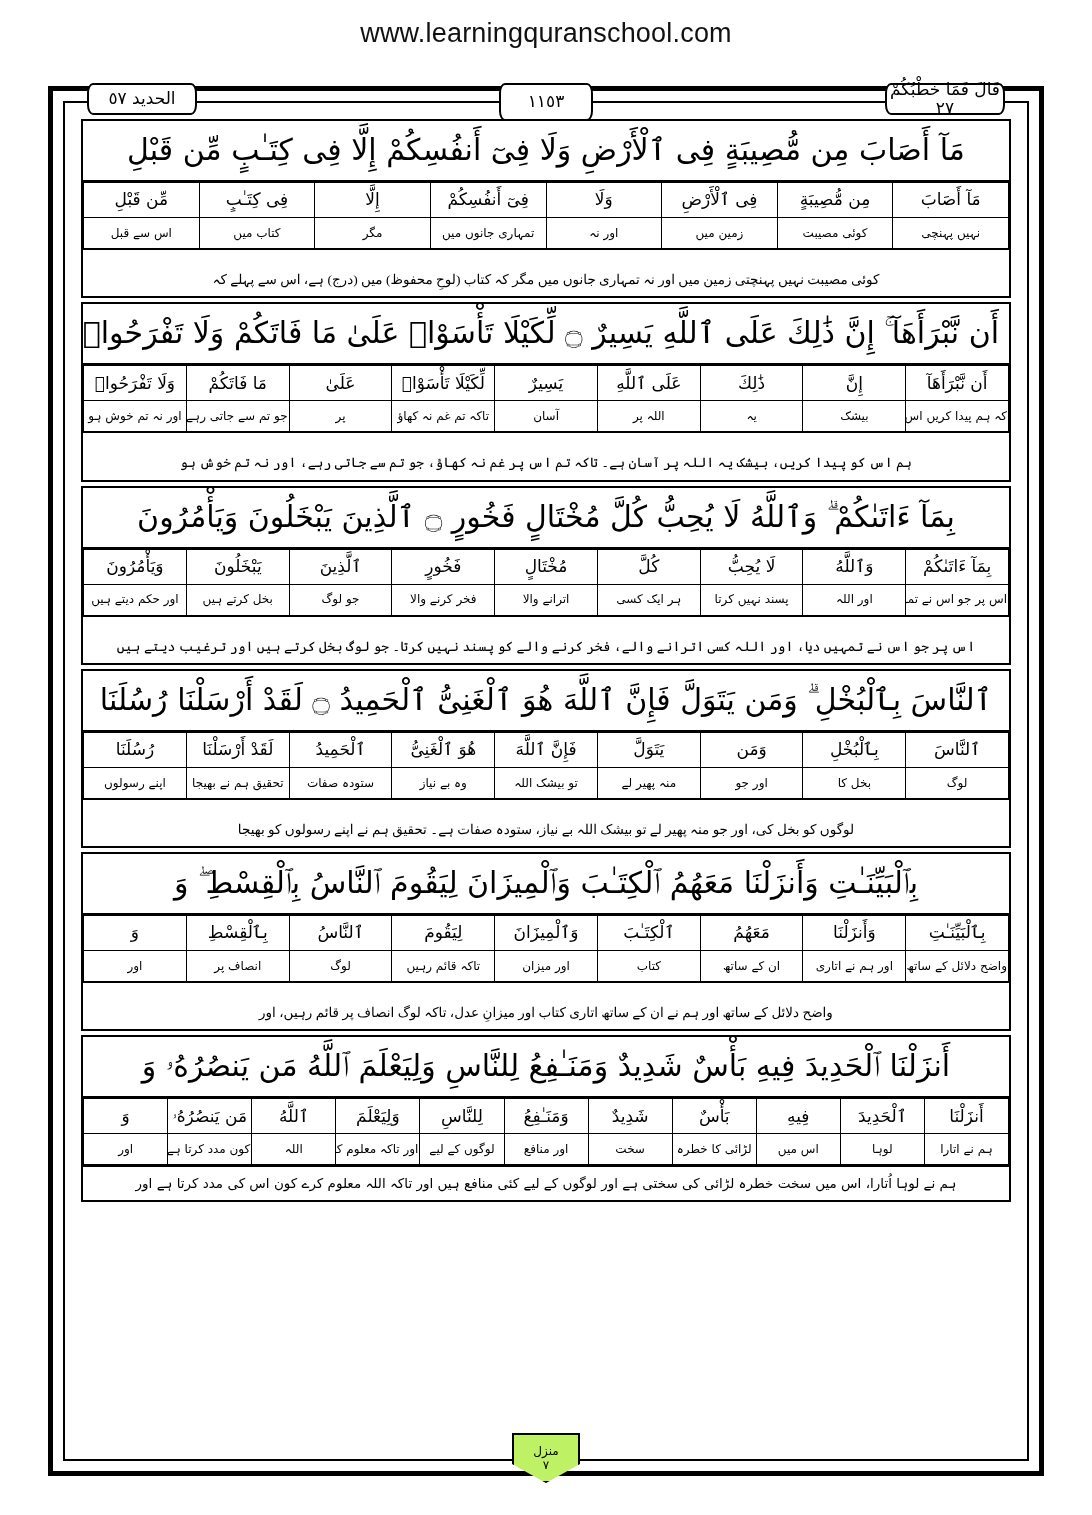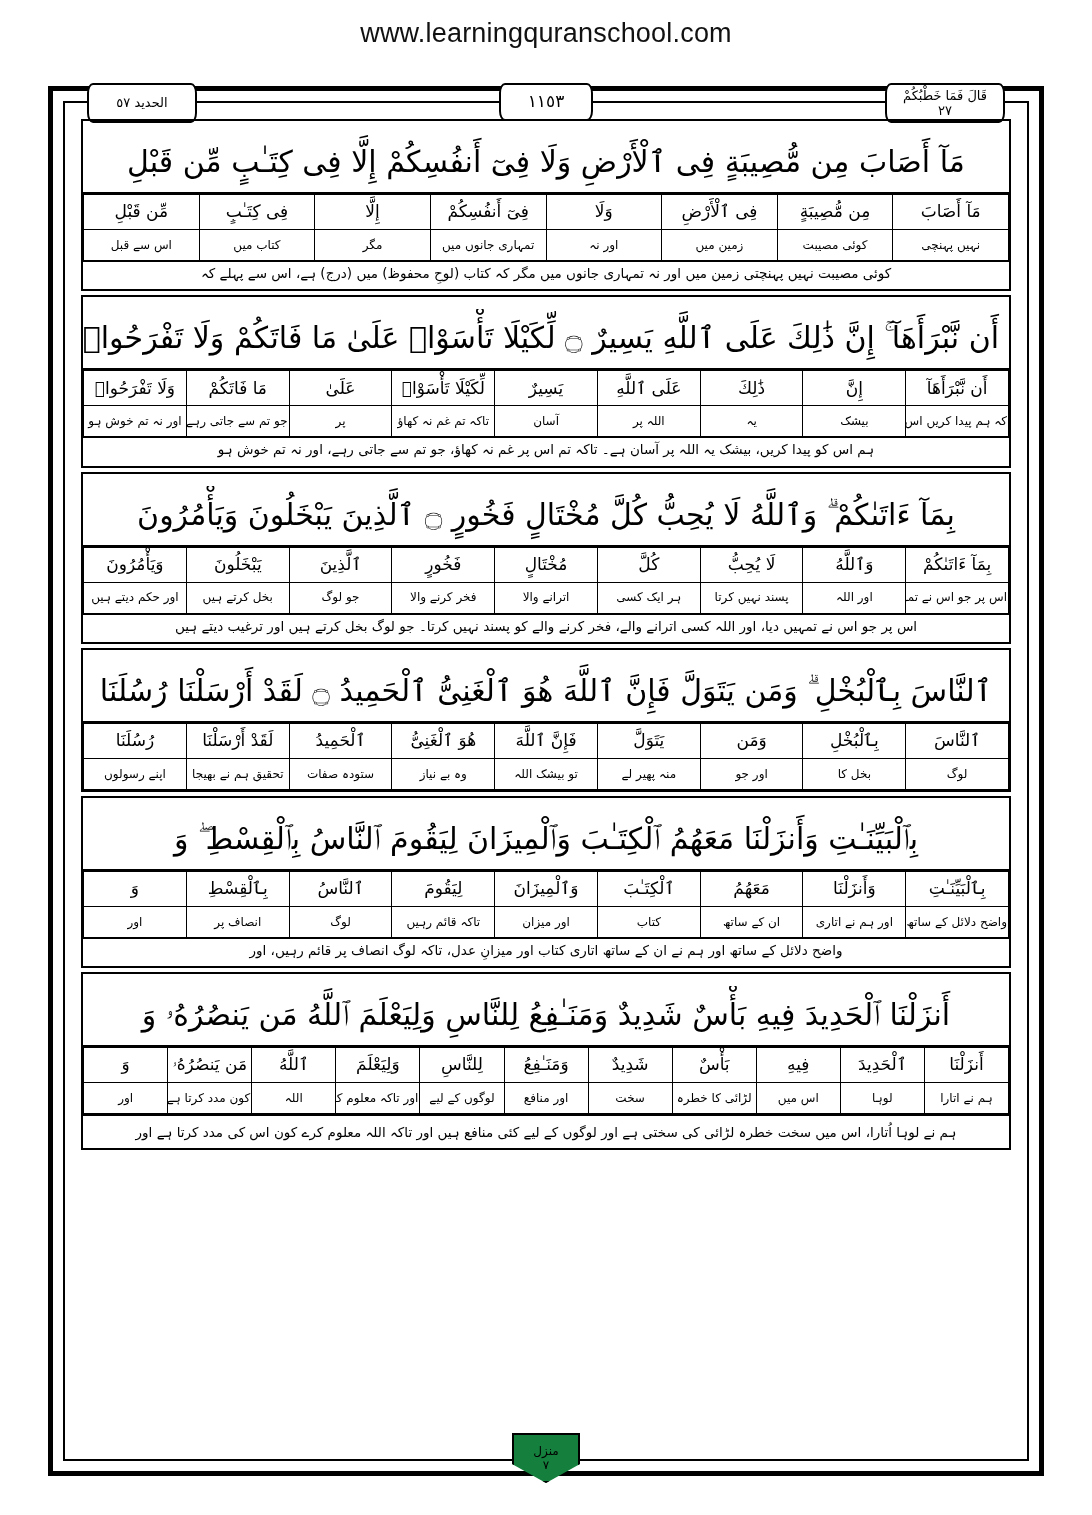--- a/index.html
+++ b/index.html
@@ -39,32 +39,32 @@
     top: 10px;
     right: 10px;
     bottom: 10px;
     border: 2px solid #000;
     box-sizing: border-box;
   }
   
   .hdr {
     position: absolute;
     top: -20px;
-    height: 40px;
+    height: 32px;
     background: #fff;
     border: 2px solid #000;
     border-radius: 6px / 10px;
     display: flex;
     align-items: center;
     justify-content: center;
     font-family: "DejaVu Sans", sans-serif;
     direction: rtl;
     line-height: 1.05;
     text-align: center;
-    font-size: 13px;
+    font-size: 17px;
     padding: 2px 6px;
     box-sizing: border-box;
   }
   .hdr-left  { left: 22px;  width: 110px; }
   .hdr-right { right: 22px; width: 120px; }
   .hdr-center {
     left: 50%;
     transform: translateX(-50%);
     width: 94px;
     height: 38px;
@@ -75,21 +75,21 @@
   .hdr-stack span { display: block; white-space: nowrap; }
 
   
   .footer-tag {
     position: absolute;
     bottom: -24px;
     left: 50%;
     transform: translateX(-50%);
     width: 64px;
     height: 46px;
-    background: #15803d;
+    background: #bef264;
     border: 2px solid #000;
     display: flex;
     flex-direction: column;
     align-items: center;
     justify-content: center;
     font-size: 12px;
     clip-path: polygon(0 0, 100% 0, 100% 62%, 50% 100%, 0 62%);
     line-height: 1.2;
   }
 
@@ -112,21 +112,20 @@
   .arabic-line {
     direction: rtl;
     text-align: center;
     font-size: 30px;
     line-height: 1.5;
     padding: 6px 10px 8px 10px;
     border-bottom: 2px solid #000;
     white-space: nowrap;
     overflow: hidden;
     font-family: "DejaVu Sans", sans-serif;
-    margin-top: 12px;
   }
   table.wordtab {
     width: 100%;
     border-collapse: collapse;
     direction: rtl;
     table-layout: fixed;
   }
   table.wordtab td {
     border: 1.5px solid #000;
     text-align: center;
@@ -143,24 +142,25 @@
   table.wordtab tr.ur td {
     font-size: 12px;
     height: 26px;
     line-height: 1.2;
   }
   .trans {
     direction: rtl;
     text-align: center;
     font-size: 13.5px;
     line-height: 1.5;
-    padding: 1px 10px 6px 10px;
+    padding: 20px 10px 6px 10px;
     border-top: 1.5px solid #000;
     white-space: nowrap;
     overflow: hidden;
+    font-family: Liberation Serif, serif;
   }
   .bottom-trans {
     direction: rtl;
     text-align: center;
     font-size: 13.5px;
     line-height: 1.5;
     padding: 6px 28px;
     border: 2px solid #000;
     border-top: none;
     margin-top: -4px;
@@ -308,20 +308,21 @@
             <td>اور جو</td>
             <td>منہ پھیر لے</td>
             <td>تو بیشک اللہ</td>
             <td>وہ بے نیاز</td>
             <td>ستودہ صفات</td>
             <td>تحقیق ہم نے بھیجا</td>
             <td>اپنے رسولوں</td>
           </tr>
         </tbody>
           </table>
+        <div class="trans">لوگوں کو بخل کی، اور جو منہ پھیر لے تو بیشک اللہ بے نیاز، ستودہ صفات ہے۔ تحقیق ہم نے اپنے رسولوں کو بھیجا</div>
       </div>
 
       <div class="block">
         <div class="arabic-line">بِٱلْبَيِّنَـٰتِ وَأَنزَلْنَا مَعَهُمُ ٱلْكِتَـٰبَ وَٱلْمِيزَانَ لِيَقُومَ ٱلنَّاسُ بِٱلْقِسْطِ ۖ وَ</div>
         <table class="wordtab">
           <tbody>
               <tr class="ar">
             <td>بِٱلْبَيِّنَـٰتِ</td>
             <td>وَأَنزَلْنَا</td>
             <td>مَعَهُمُ</td>

